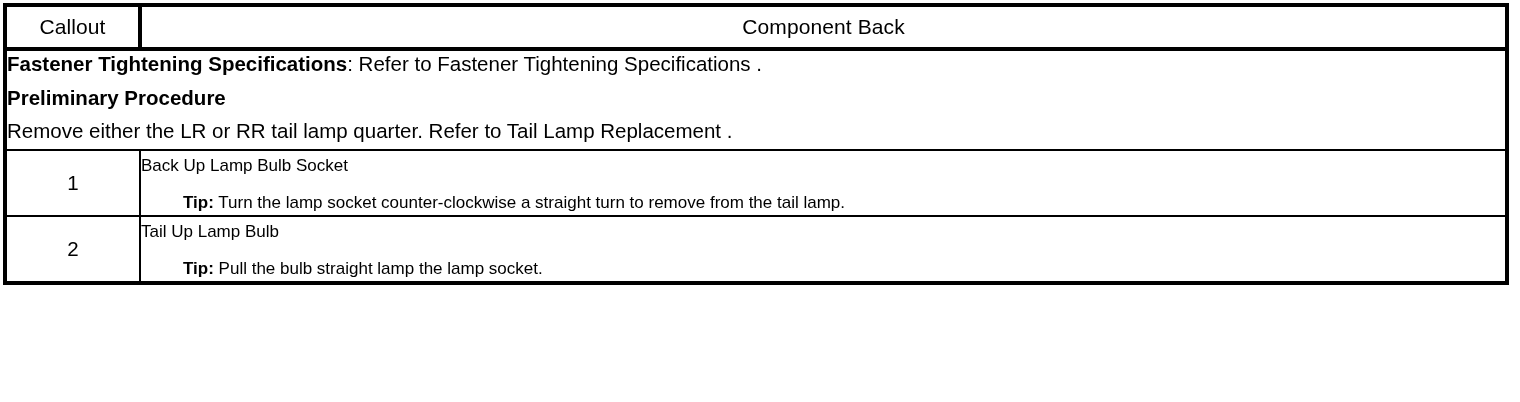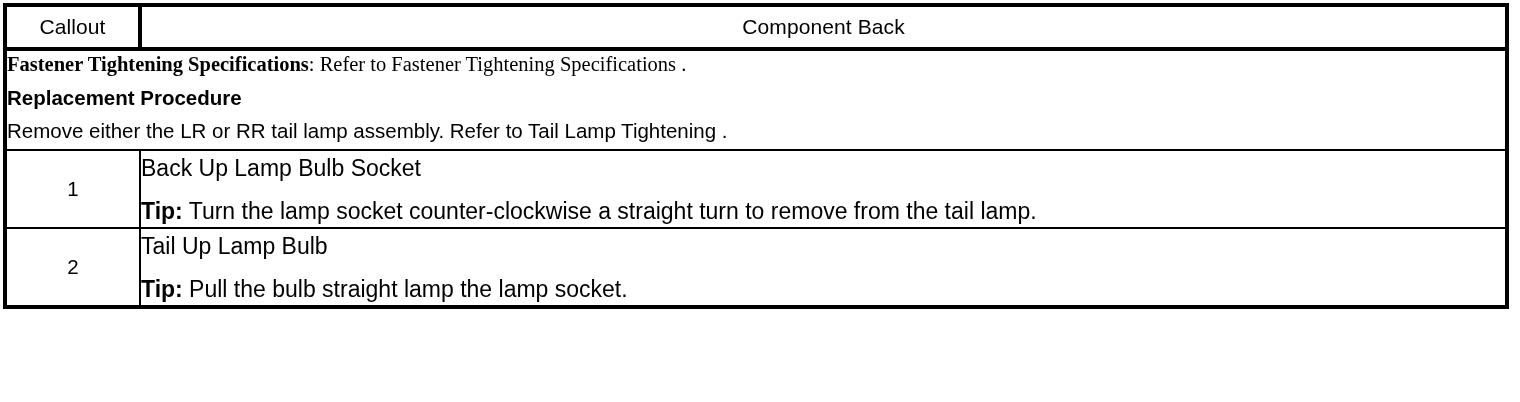--- a/index.html
+++ b/index.html
@@ -62,43 +62,43 @@
   
   .note-cell {
     padding: 8px 6px 10px 6px;
     font-size: 20.5px;
     line-height: 1.0;
   }
   .note-line {
     padding: 6px 0 7px 0;
     white-space: nowrap;
   }
-  .note-line.first { padding-top: 3px; font-family: Liberation Serif, serif; }
+  .note-line.first { padding-top: 3px; }
   .note-line b { font-weight: bold; }
 
   
   .num-cell {
     text-align: center;
     font-size: 20.5px;
     border-right: 2px solid #000000;
   }
   .item-cell {
     padding: 6px 6px 8px 8px;
-    font-size: 23px;
+    font-size: 17px;
     line-height: 1.0;
   }
   .item-title {
     padding: 6px 0 0 0;
     white-space: nowrap;
   }
   .item-tip {
     padding: 20px 0 4px 0;
     white-space: nowrap;
   }
-  .item-tip b { font-weight: bold; }
+  .item-tip b { font-weight: bold; margin-left: 42px; }
 </style>
 </head>
 <body>
 
 <div class="doc-wrap">
 
   <table class="spec-table">
     <colgroup>
       <col class="col-callout">
       <col class="col-name">
@@ -111,25 +111,25 @@
       </tr>
 
       <tr>
         <td class="note-cell" colspan="2">
 
           <div class="note-line first">
             <b>Fastener Tightening Specifications</b><span>: Refer to Fastener Tightening Specifications .</span>
           </div>
 
           <div class="note-line">
-            <b>Replacement Procedure</b><span></span>
+            <b>Preliminary Procedure</b><span></span>
           </div>
 
           <div class="note-line">
-            <span>Remove either the LR or RR tail lamp assembly. Refer to Tail Lamp Tightening .</span>
+            <span>Remove either the LR or RR tail lamp quarter. Refer to Tail Lamp Replacement .</span>
           </div>
 
         </td>
       </tr>
 
       <tr>
         <td class="num-cell">1</td>
         <td class="item-cell">
           <div class="item-title">Back Up Lamp Bulb Socket</div>
           <div class="item-tip">

